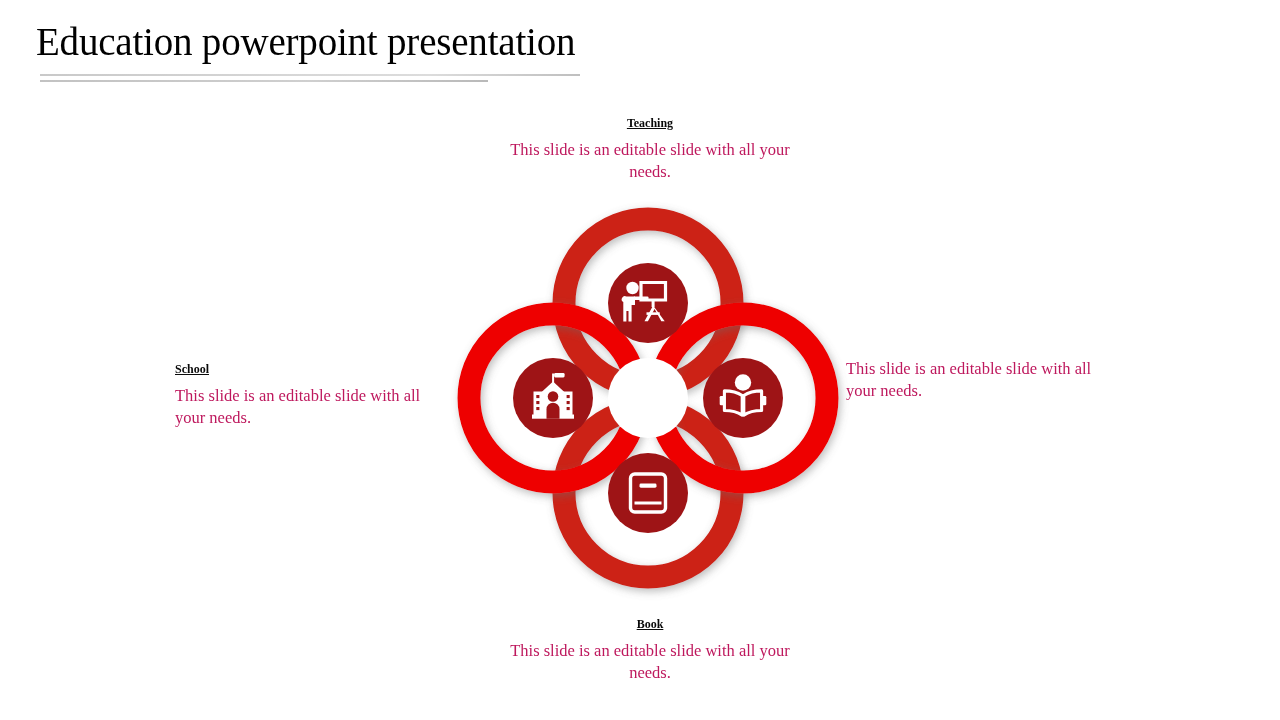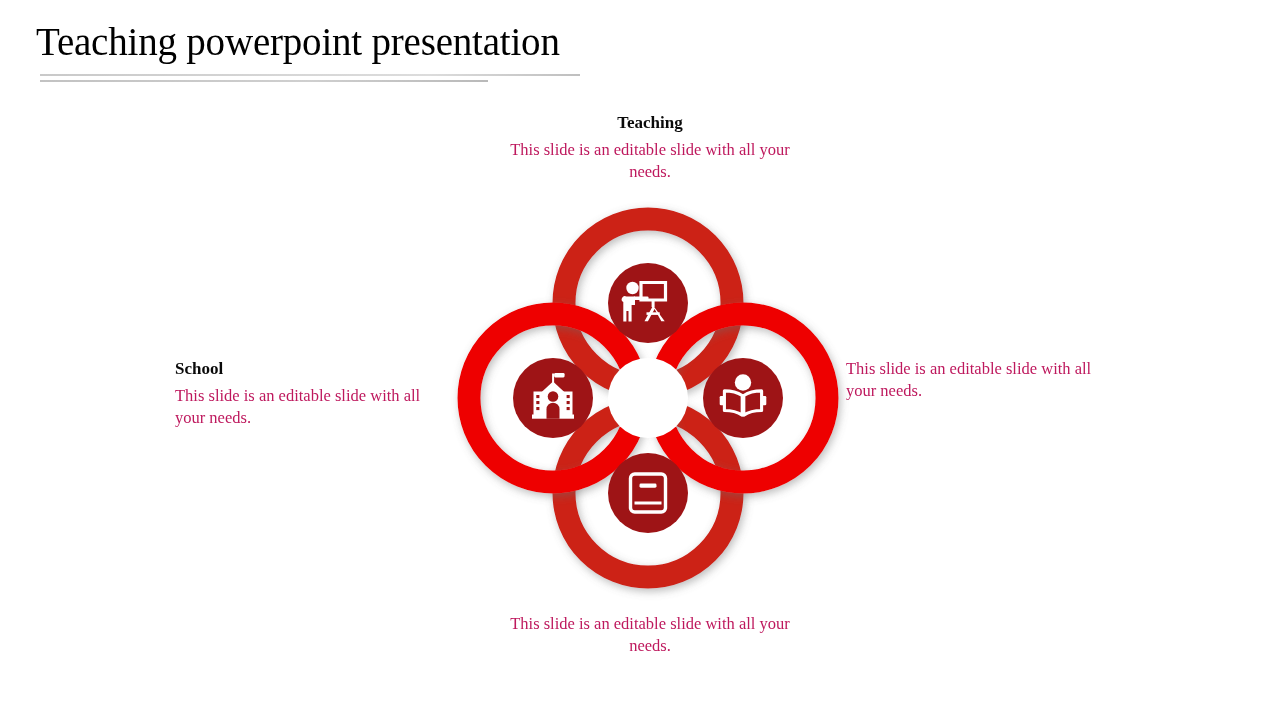--- a/index.html
+++ b/index.html
@@ -65,25 +65,26 @@
     display: block;
     width: 424px;
     height: 424px;
   }
 
   
   .caption {
     position: absolute;
   }
   .caption .cap-title {
-    font-size: 17px;
+    font-size: 12px;
     font-weight: 700;
     line-height: 22px;
     margin: 0 0 5px 0;
     color: #0a0a0a;
+    text-decoration: underline;
   }
   .caption .cap-body {
     font-size: 16.5px;
     line-height: 22px;
     color: #be185d;
   }
 
   .caption-top {
     left: 505px;
     top: 112px;
@@ -105,21 +106,21 @@
   .caption-right {
     left: 846px;
     top: 358px;
     width: 262px;
     text-align: left;
   }
 </style>
 </head>
 <body>
 
-<div class="slide-title">Teaching powerpoint presentation</div>
+<div class="slide-title">Education powerpoint presentation</div>
 
 <div class="title-rule-wrap">
   <div class="title-rule-top"></div>
   <div class="title-rule-bottom"></div>
 </div>
 
 <div class="diagram">
   <svg viewBox="0 0 424 424" xmlns="http://www.w3.org/2000/svg">
     <defs>
       <filter id="softShadow" x="-30%" y="-30%" width="160%" height="160%">
@@ -228,19 +229,20 @@
 <div class="caption caption-top">
   <div class="cap-title">Teaching</div>
   <div class="cap-body">This slide is an editable slide with all your needs.</div>
 </div>
 
 <div class="caption caption-right">
   <div class="cap-body">This slide is an editable slide with all your needs.</div>
 </div>
 
 <div class="caption caption-bottom">
+  <div class="cap-title">Book</div>
   <div class="cap-body">This slide is an editable slide with all your needs.</div>
 </div>
 
 <div class="caption caption-left">
   <div class="cap-title">School</div>
   <div class="cap-body">This slide is an editable slide with all your needs.</div>
 </div>
 
 </body></html>

